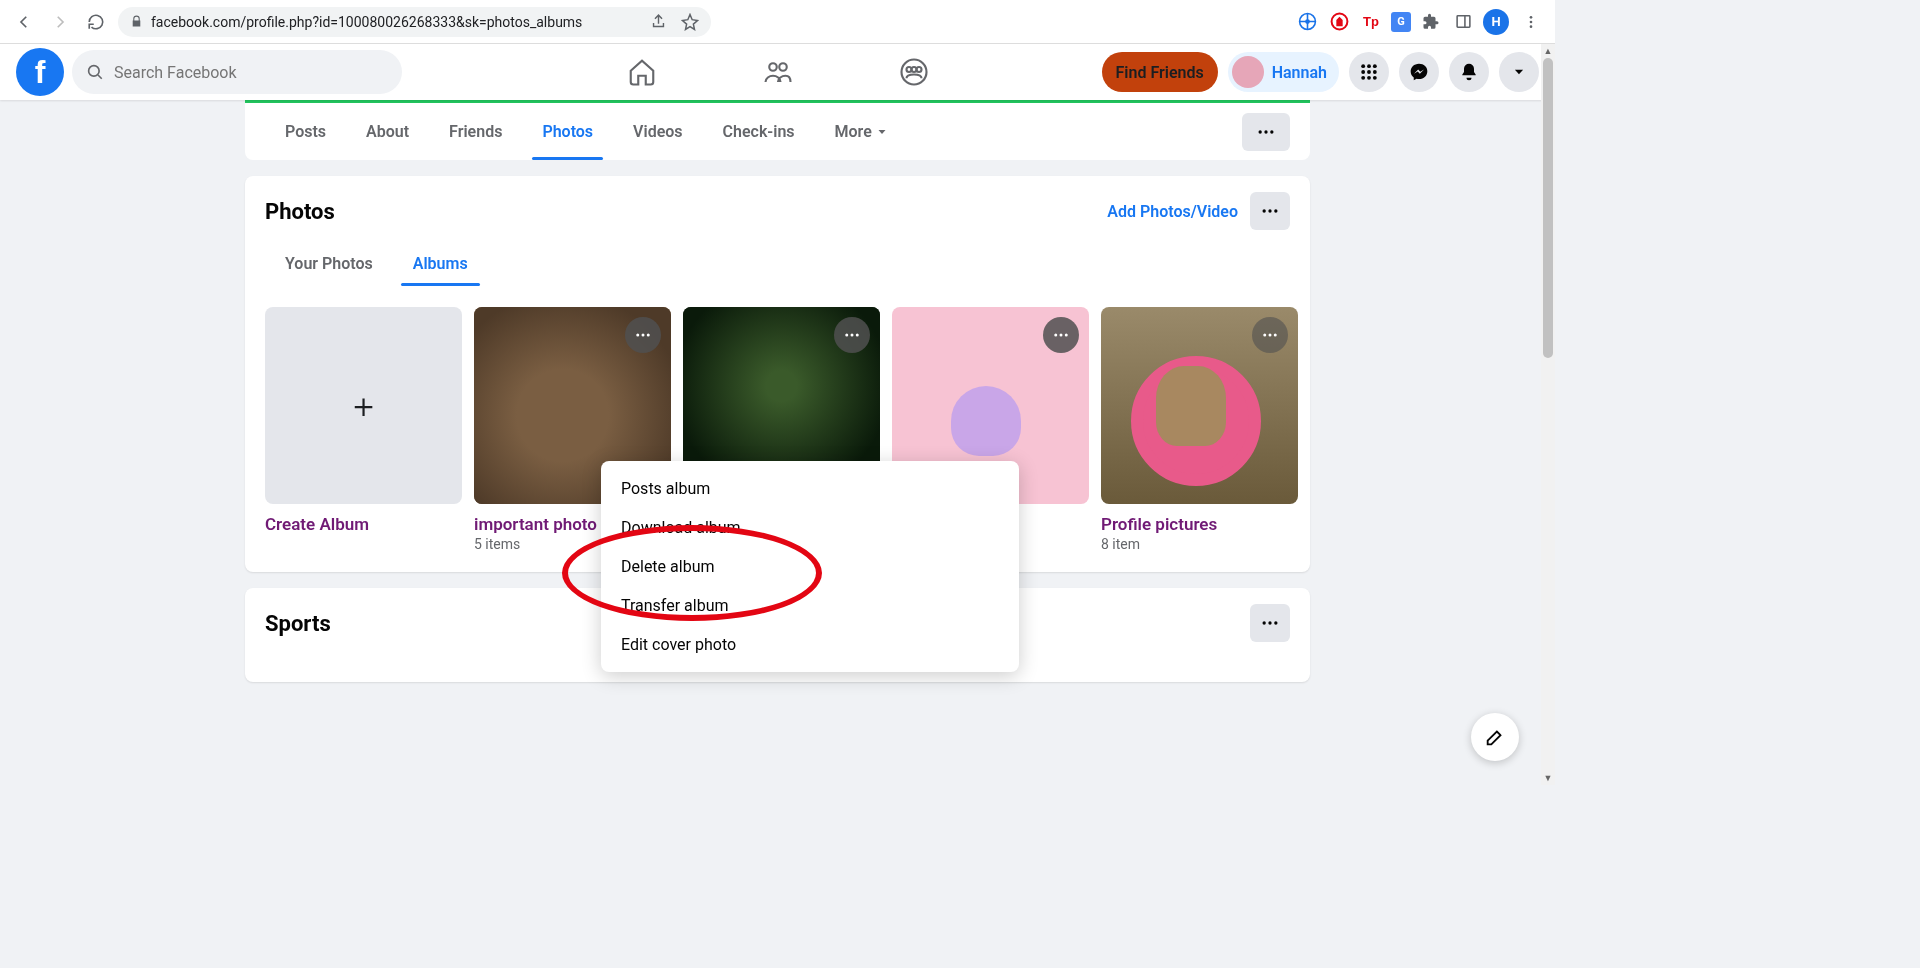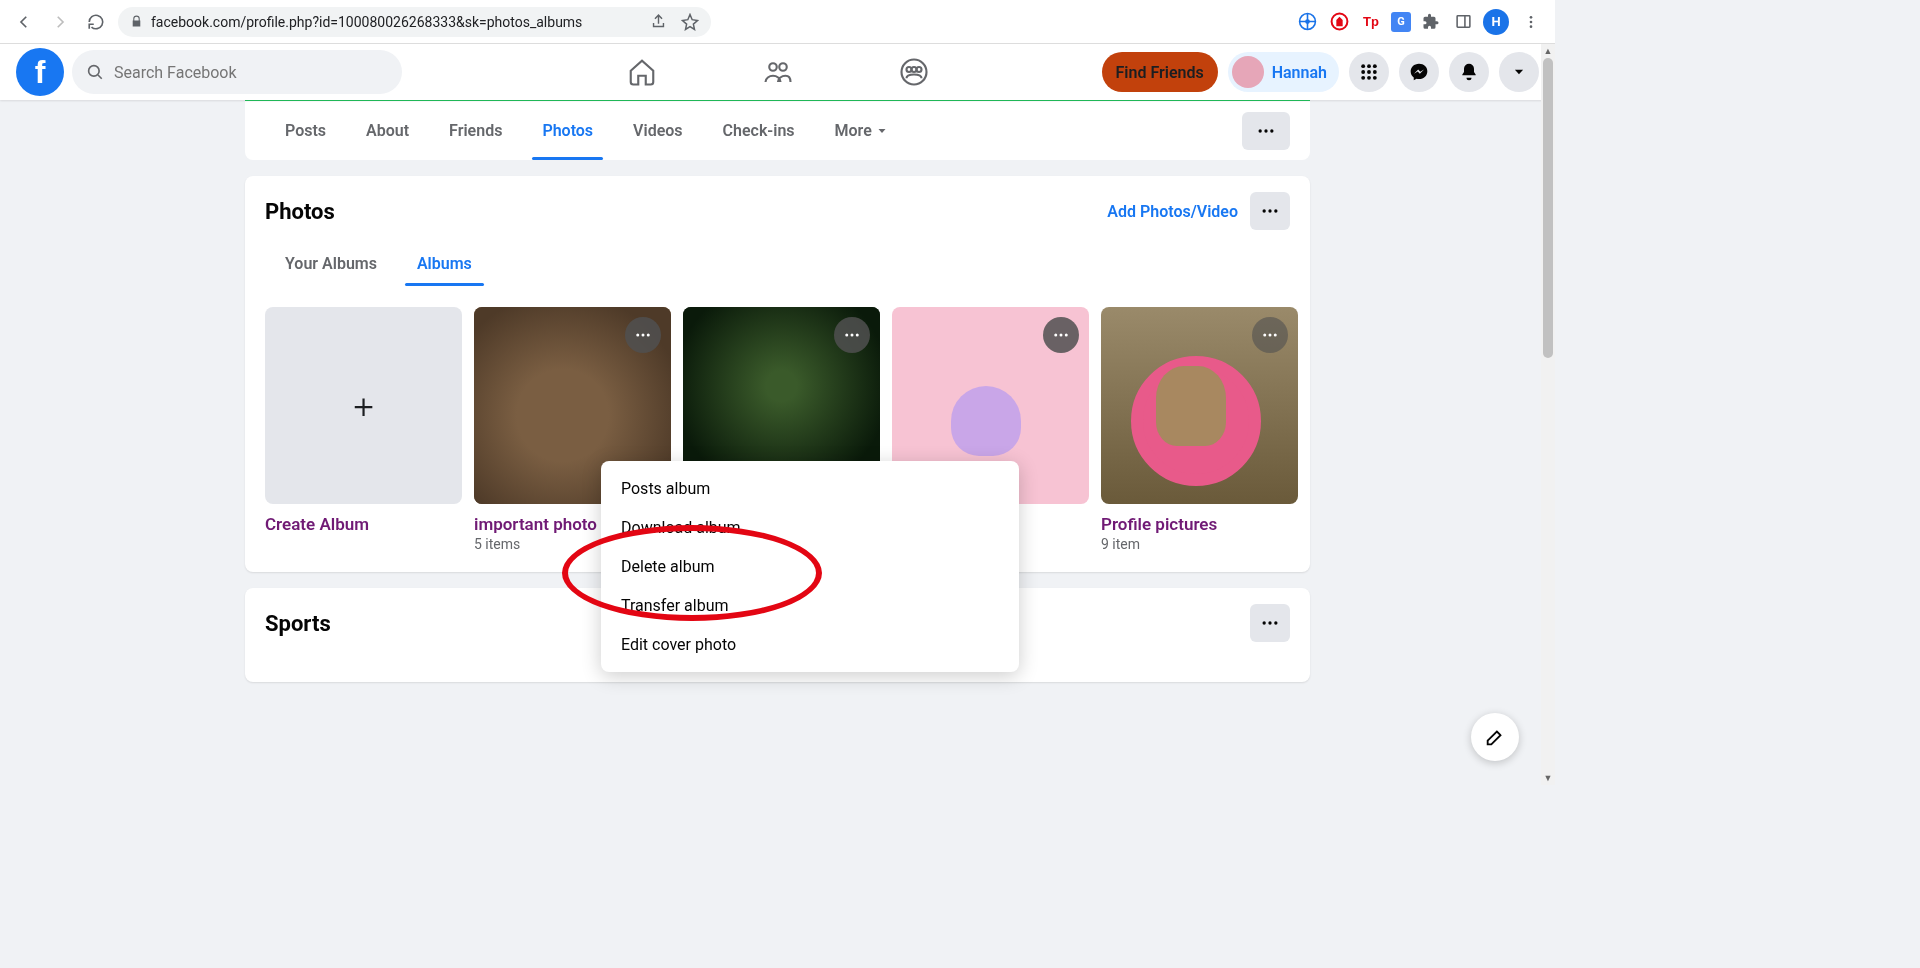--- a/index.html
+++ b/index.html
@@ -16,21 +16,21 @@
   .fb-search { width:330px; height:44px; background:#f0f2f5; border-radius:22px; display:flex; align-items:center; padding:0 14px; gap:10px; color:#65676b;}
   .fb-search input { border:none; background:transparent; font-size:16px; outline:none; color:#1c1e21; width:100%;}
   .fb-center { position:absolute; left:50%; transform:translateX(-50%); display:flex; gap:100px;}
   .fb-center .nav-ic { color:#65676b; width:36px; height:36px; display:flex; align-items:center; justify-content:center;}
   .fb-right { display:flex; align-items:center; gap:10px;}
   .pill-btn { height:40px; padding:8px 14px; border-radius:20px; display:flex; align-items:center; background:#c2410c; font-weight:600; font-size:16px; color:#1c1e21;}
   .profile-pill { height:40px; border-radius:20px; background:#e7f3ff; display:flex; align-items:center; padding:0 12px 0 4px; gap:8px; color:#1877f2; font-weight:600;}
   .profile-pill .avatar { width:32px; height:32px; border-radius:50%; background:#e6a6b8;}
   .circle-btn { width:40px; height:40px; border-radius:50%; background:#e4e6eb; display:flex; align-items:center; justify-content:center; color:#050505;}
   .content { width:1065px; margin:0 auto;}
-  .profile-nav { height:60px; background:#fff; display:flex; align-items:center; padding:0 20px; gap:0; border-top:1px solid #22c55e; justify-content:space-between; border-radius:0 0 8px 8px;}
+  .profile-nav { height:60px; background:#fff; display:flex; align-items:center; padding:0 20px; gap:0; border-top:3px solid #22c55e; justify-content:space-between; border-radius:0 0 8px 8px;}
   .profile-nav .tabs { display:flex; height:100%;}
   .profile-nav .tab { padding:0 20px; display:flex; align-items:center; color:#65676b; font-weight:600; font-size:16px; position:relative;}
   .profile-nav .tab.active { color:#1877f2;}
   .profile-nav .tab.active::after { content:""; position:absolute; bottom:0; left:10px; right:10px; height:3px; background:#1877f2; border-radius:2px;}
   .profile-nav .more-dots { width:48px; height:38px; background:#e4e6eb; border-radius:6px; display:flex; align-items:center; justify-content:center;}
   .card { background:#fff; border-radius:8px; margin-top:16px; box-shadow:0 1px 2px rgba(0,0,0,0.1); padding:16px 20px 20px;}
   .card-head { display:flex; justify-content:space-between; align-items:center;}
   .card-head h2 { font-size:22px; font-weight:700; color:#050505;}
   .card-head .actions { display:flex; align-items:center; gap:12px;}
   .link-btn { color:#1877f2; font-weight:600; font-size:16px;}
@@ -235,21 +235,21 @@
         <div class="dots-btn">
           <svg width="20" height="20" viewBox="0 0 24 24" fill="#050505">
               <circle cx="5" cy="12" r="2"></circle>
               <circle cx="12" cy="12" r="2"></circle>
               <circle cx="19" cy="12" r="2"></circle>
             </svg>
         </div>
       </div>
     </div>
     <div class="subtabs">
-      <div class="sub">Your Albums</div>
+      <div class="sub">Your Photos</div>
       <div class="sub active">Albums</div>
     </div>
 
     <div class="album-grid">
       <div class="album">
         <div class="thumb create">
             <span class="plus">＋</span>
           </div>
         <div class="title">Create Album</div>
       </div>
@@ -297,21 +297,21 @@
           <div style="position:absolute;left:28%;top:30%;width:70px;height:80px;background:#a88860;border-radius:40% 40% 30% 30%;"></div>
           <div class="dotso" style="background:rgba(80,80,80,0.6)">
               <svg width="18" height="18" viewBox="0 0 24 24" fill="#fff">
                 <circle cx="5" cy="12" r="2"></circle>
                 <circle cx="12" cy="12" r="2"></circle>
                 <circle cx="19" cy="12" r="2"></circle>
               </svg>
             </div>
         </div>
         <div class="title">Profile pictures</div>
-        <div class="count">9 item</div>
+        <div class="count">8 item</div>
       </div>
     </div>
   </div>
 
   <div class="card" style="margin-top:16px; padding-bottom:40px;">
     <div class="card-head">
       <h2>Sports</h2>
       <div class="actions">
         <div class="dots-btn">
           <svg width="20" height="20" viewBox="0 0 24 24" fill="#050505">

